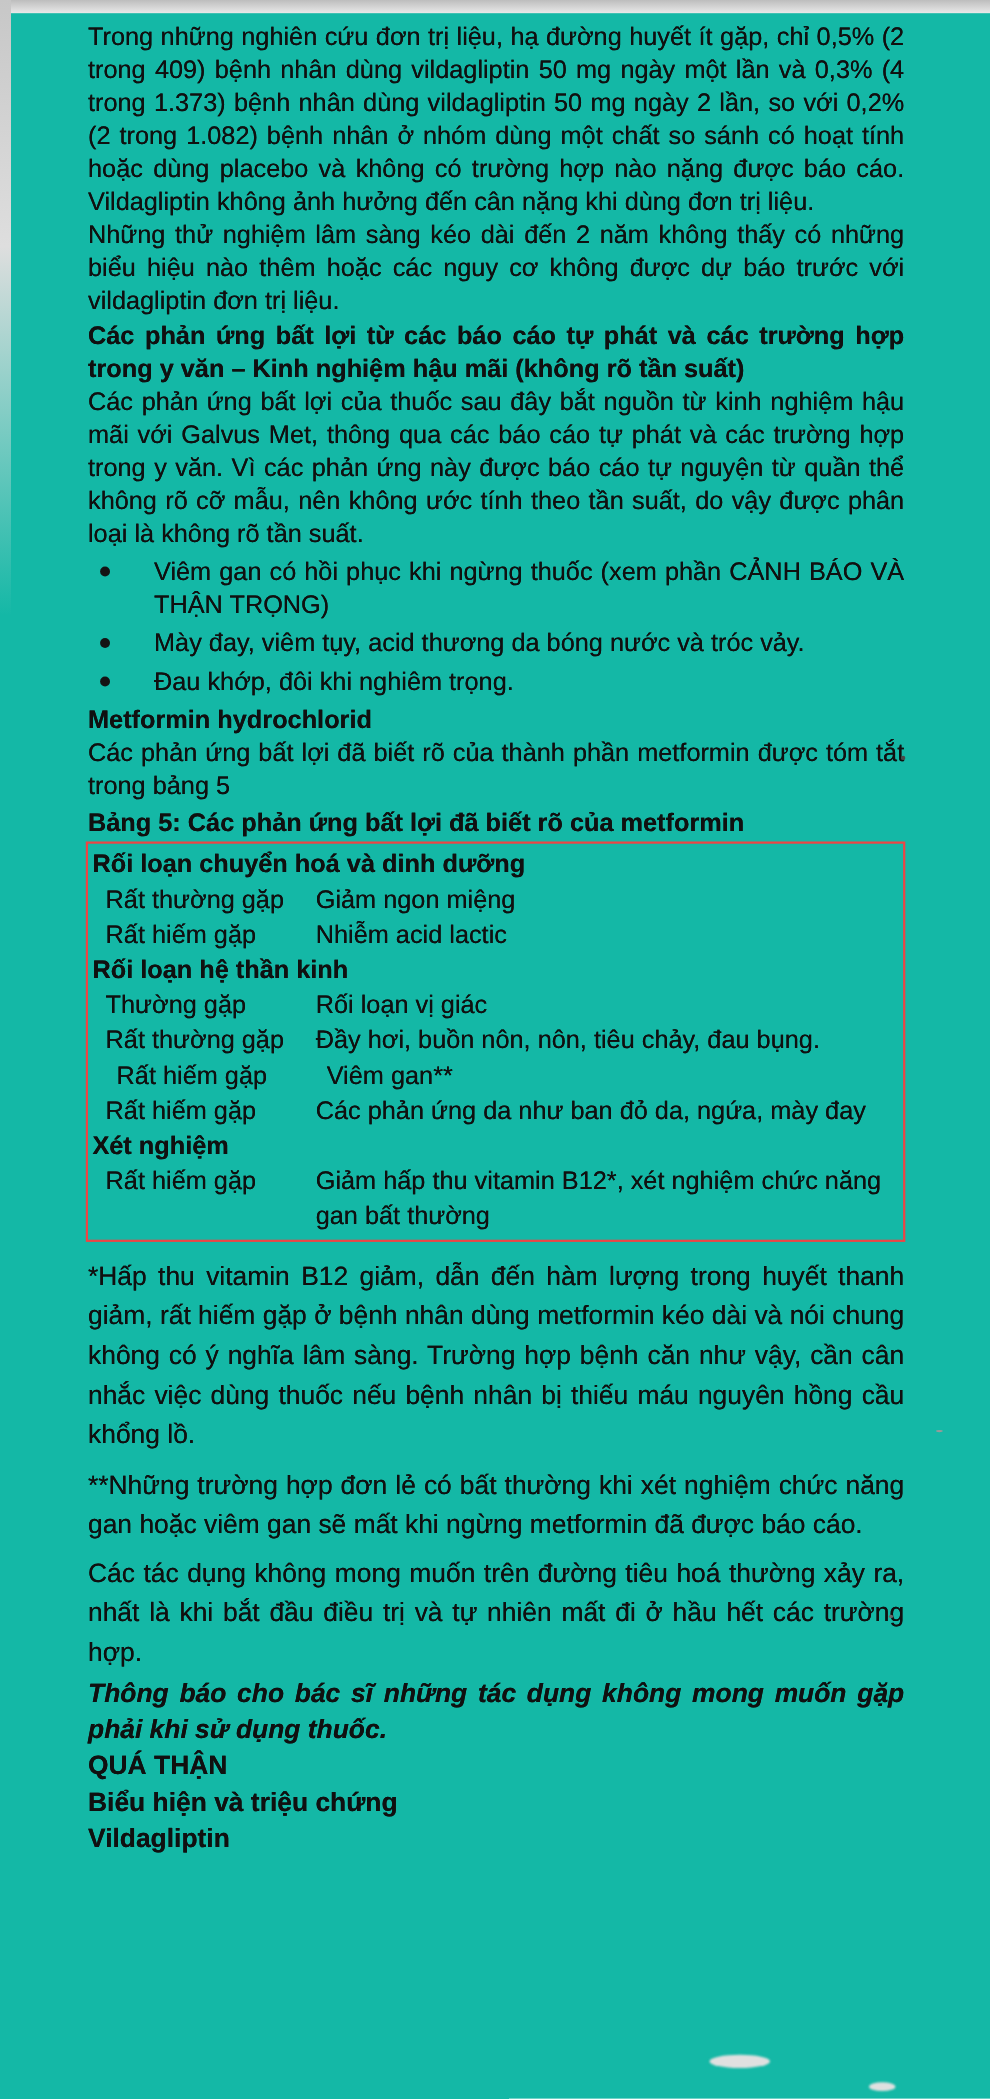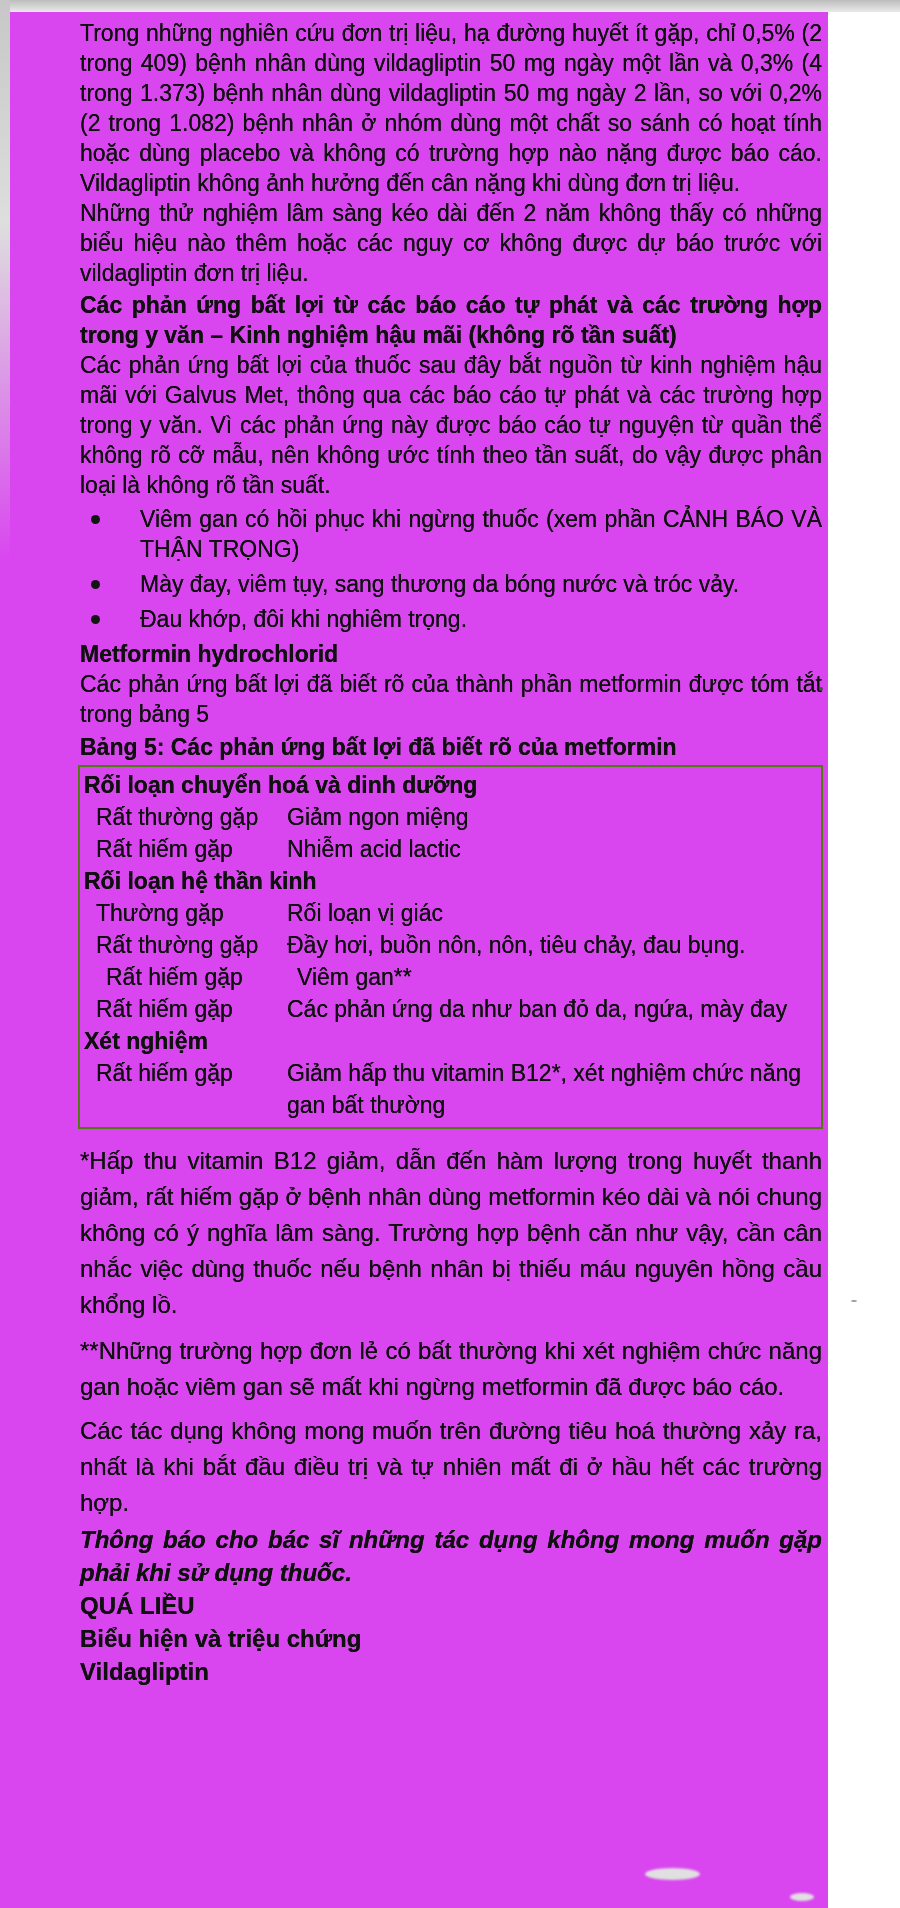--- a/index.html
+++ b/index.html
@@ -9,23 +9,23 @@
   }
   body {
     width: 900px;
     height: 1908px;
     font-family: "Liberation Sans", sans-serif;
     color: #101010;
     overflow: hidden;
   }
   .page {
     position: relative;
-    width: 828px;
+    width: 900px;
     height: 1908px;
-    background: #d946ef;
+    background: #14b8a6;
   }
   
   .scan-band-top {
     position: absolute; top: 0; left: 0;
     width: 900px; height: 12px;
     background: linear-gradient(to bottom, #bdbdbd, #e9e9e9);
   }
   .scan-band-left {
     position: absolute; top: 0; left: 0;
     width: 10px; height: 560px;
@@ -88,21 +88,21 @@
   .subhead {
     margin: 3px 0 0 0;
     font-size: 23px;
     line-height: 30px;
     font-weight: 700;
   }
   .table5 {
     box-sizing: border-box;
     width: 745px;
     margin: 3px 0 0 -2px;
-    border: 2px solid #4d7c0f;
+    border: 2px solid #ef4444;
     padding: 2px 0 6px 0;
     font-size: 23px;
     line-height: 32px;
   }
   .trow { display: flex; }
   .trow-cat {
     font-weight: 700;
     padding-left: 4px;
   }
   .cell-label {
@@ -156,21 +156,21 @@
     <p class="body-p">Trong những nghiên cứu đơn trị liệu, hạ đường huyết ít gặp, chỉ 0,5% (2 trong 409) bệnh nhân dùng vildagliptin 50 mg ngày một lần và 0,3% (4 trong 1.373) bệnh nhân dùng vildagliptin 50 mg ngày 2 lần, so với 0,2% (2 trong 1.082) bệnh nhân ở nhóm dùng một chất so sánh có hoạt tính hoặc dùng placebo và không có trường hợp nào nặng được báo cáo. Vildagliptin không ảnh hưởng đến cân nặng khi dùng đơn trị liệu.</p>
 
     <p class="body-p">Những thử nghiệm lâm sàng kéo dài đến 2 năm không thấy có những biểu hiệu nào thêm hoặc các nguy cơ không được dự báo trước với vildagliptin đơn trị liệu.</p>
 
     <p class="h-bold">Các phản ứng bất lợi từ các báo cáo tự phát và các trường hợp trong y văn – Kinh nghiệm hậu mãi (không rõ tần suất)</p>
 
     <p class="body-p">Các phản ứng bất lợi của thuốc sau đây bắt nguồn từ kinh nghiệm hậu mãi với Galvus Met, thông qua các báo cáo tự phát và các trường hợp trong y văn. Vì các phản ứng này được báo cáo tự nguyện từ quần thể không rõ cỡ mẫu, nên không ước tính theo tần suất, do vậy được phân loại là không rõ tần suất.</p>
 
     <ul class="bullets">
       <li>Viêm gan có hồi phục khi ngừng thuốc (xem phần CẢNH BÁO VÀ THẬN TRỌNG)</li>
-      <li>Mày đay, viêm tụy, sang thương da bóng nước và tróc vảy.</li>
+      <li>Mày đay, viêm tụy, acid thương da bóng nước và tróc vảy.</li>
       <li>Đau khớp, đôi khi nghiêm trọng.</li>
     </ul>
 
     <p class="subhead">Metformin hydrochlorid</p>
 
     <p class="body-p">Các phản ứng bất lợi đã biết rõ của thành phần metformin được tóm tắt trong bảng 5</p>
 
     <p class="subhead">Bảng 5: Các phản ứng bất lợi đã biết rõ của metformin</p>
 
     <div class="table5">
@@ -208,21 +208,21 @@
     </div>
 
     <p class="fn">*Hấp thu vitamin B12 giảm, dẫn đến hàm lượng trong huyết thanh giảm, rất hiếm gặp ở bệnh nhân dùng metformin kéo dài và nói chung không có ý nghĩa lâm sàng. Trường hợp bệnh căn như vậy, cần cân nhắc việc dùng thuốc nếu bệnh nhân bị thiếu máu nguyên hồng cầu khổng lồ.</p>
 
     <p class="fn fn2">**Những trường hợp đơn lẻ có bất thường khi xét nghiệm chức năng gan hoặc viêm gan sẽ mất khi ngừng metformin đã được báo cáo.</p>
 
     <p class="gi-p">Các tác dụng không mong muốn trên đường tiêu hoá thường xảy ra, nhất là khi bắt đầu điều trị và tự nhiên mất đi ở hầu hết các trường hợp.</p>
 
     <p class="advice">Thông báo cho bác sĩ những tác dụng không mong muốn gặp phải khi sử dụng thuốc.</p>
 
-    <p class="tail-h">QUÁ LIỀU</p>
+    <p class="tail-h">QUÁ THẬN</p>
     <p class="tail-h">Biểu hiện và triệu chứng</p>
     <p class="tail-h">Vildagliptin</p>
 
   </div>
 
   <div class="artifact-dot" style="left:819px; top:687px; width:4px; height:4px;"></div>
   <div class="artifact-dot" style="left:808px; top:1468px; width:4px; height:3px; background:#6a6a6a;"></div>
   <div class="artifact-dot" style="left:851px; top:1300px; width:6px; height:2px; background:#9a9a9a;"></div>
   <div class="artifact-smudge" style="left:645px; top:1868px; width:55px; height:12px;"></div>
   <div class="artifact-smudge" style="left:790px; top:1893px; width:24px; height:8px;"></div>

